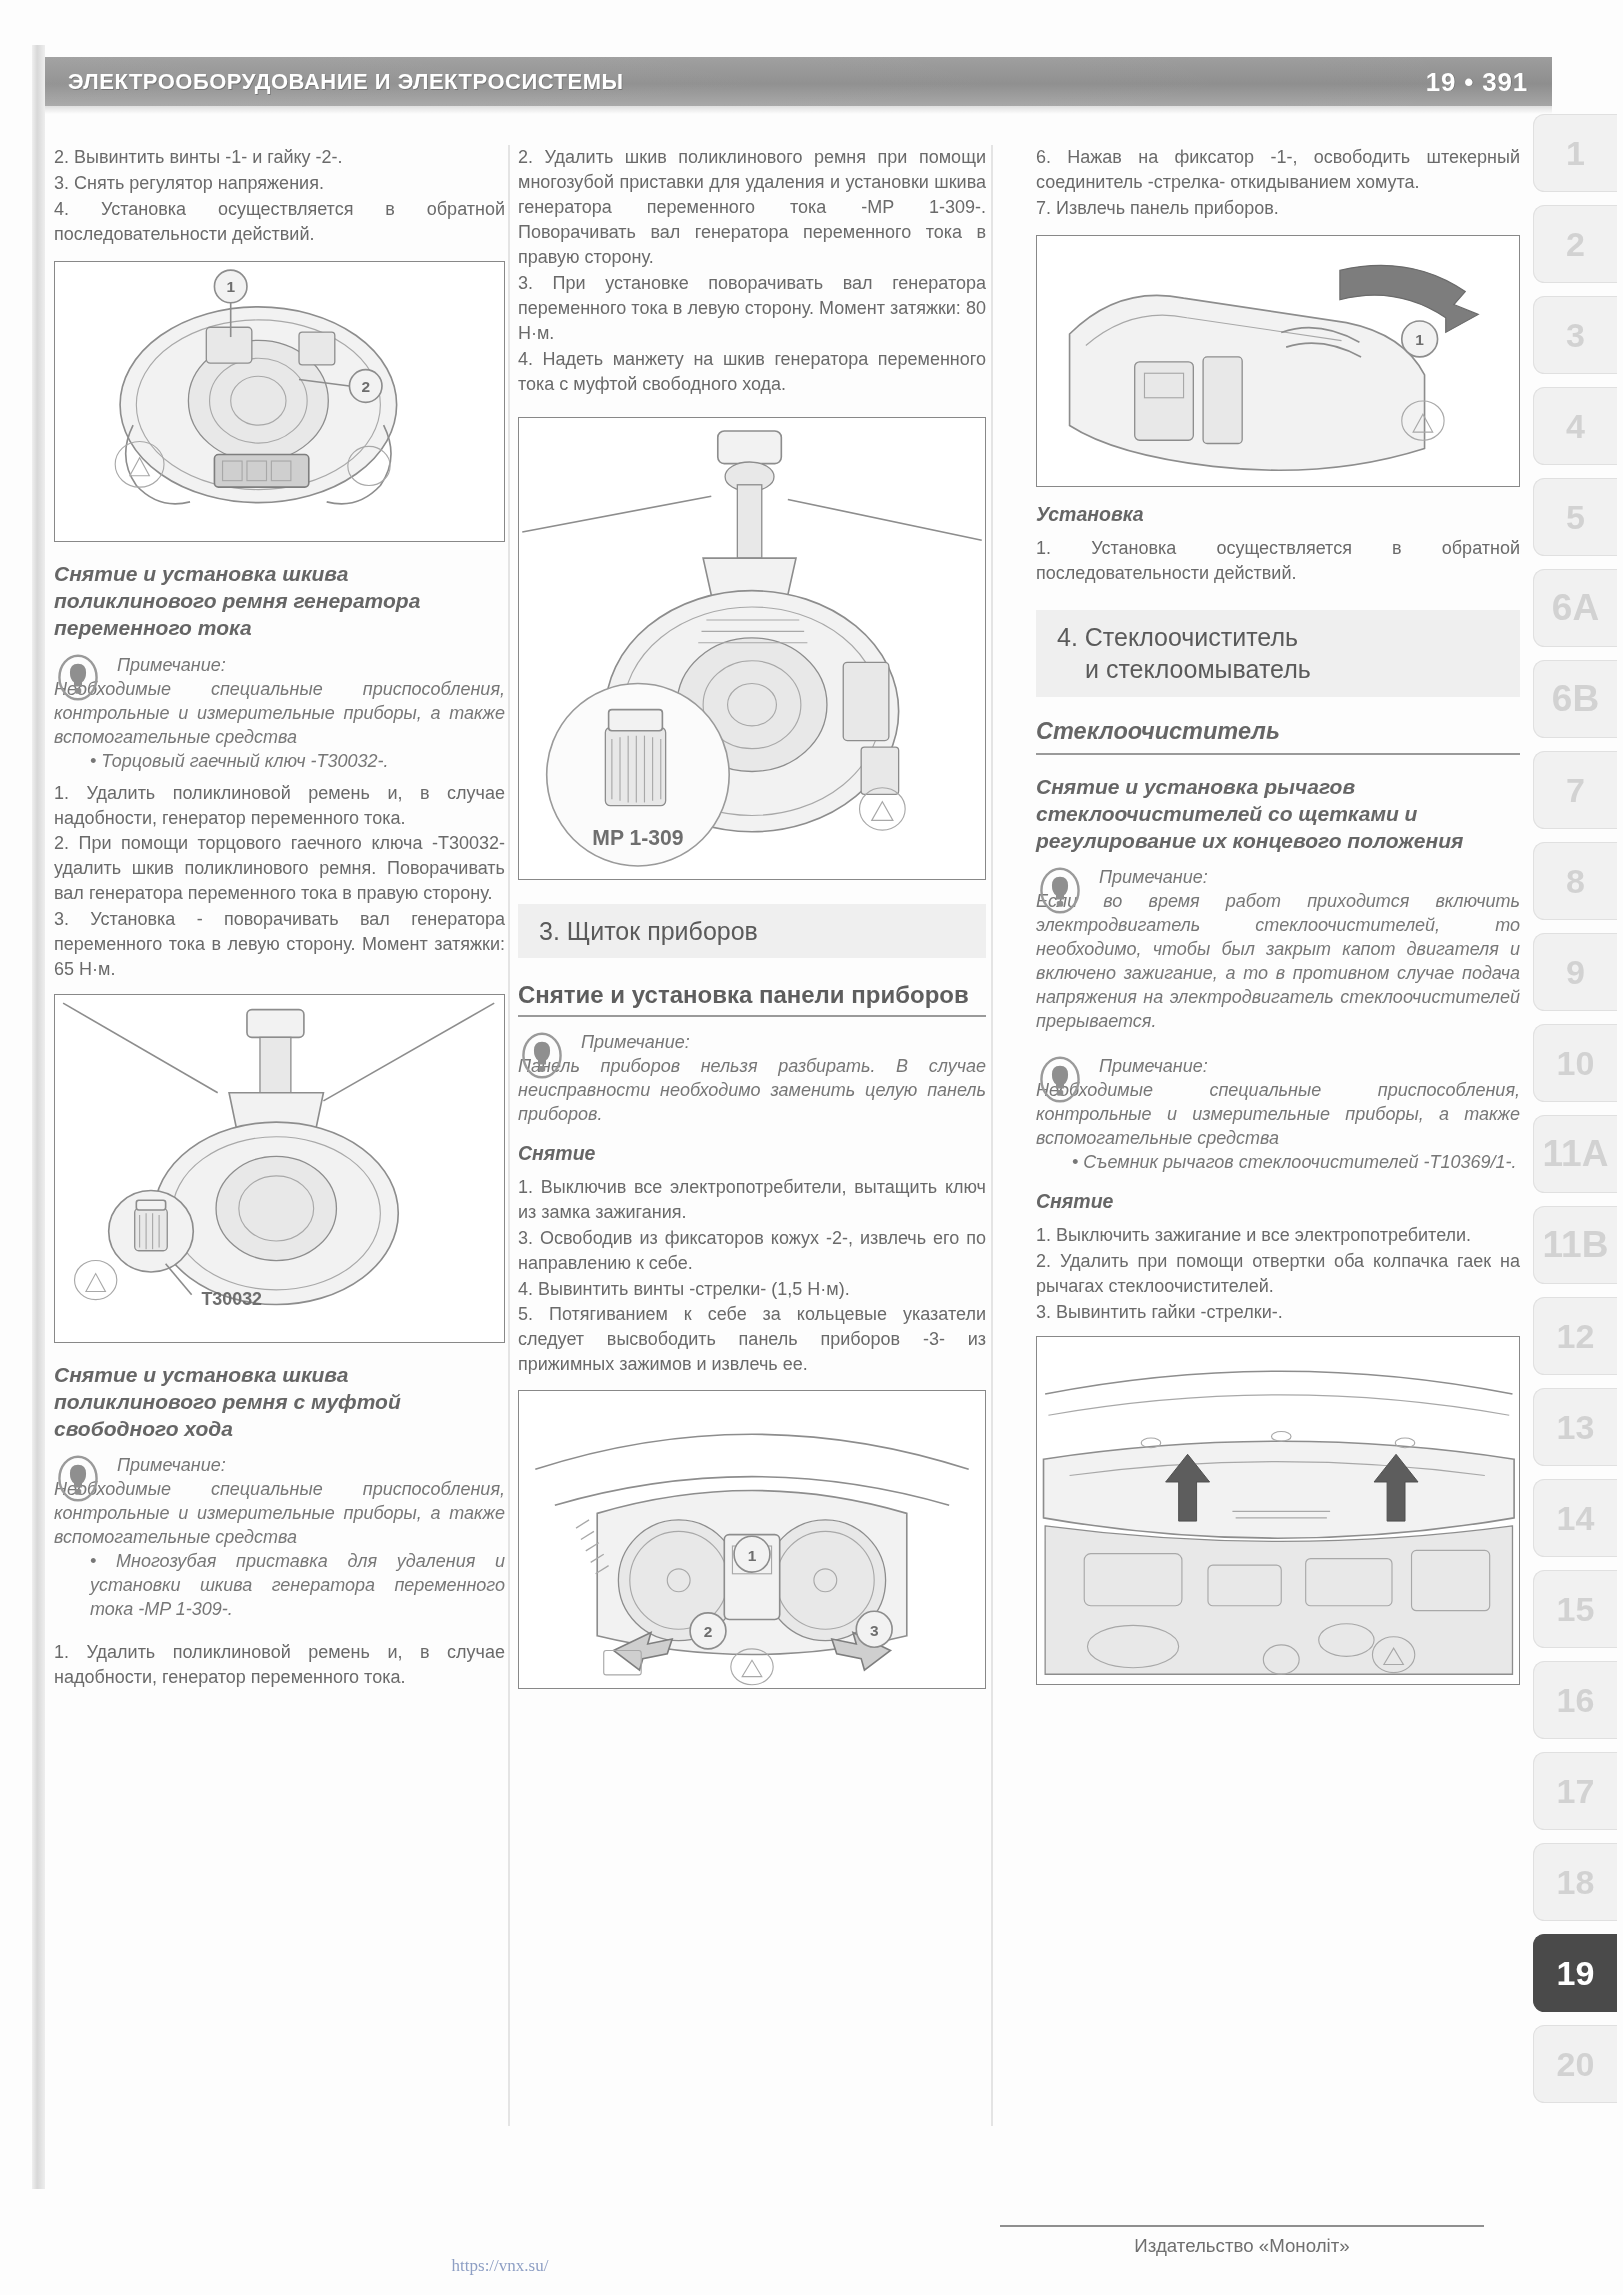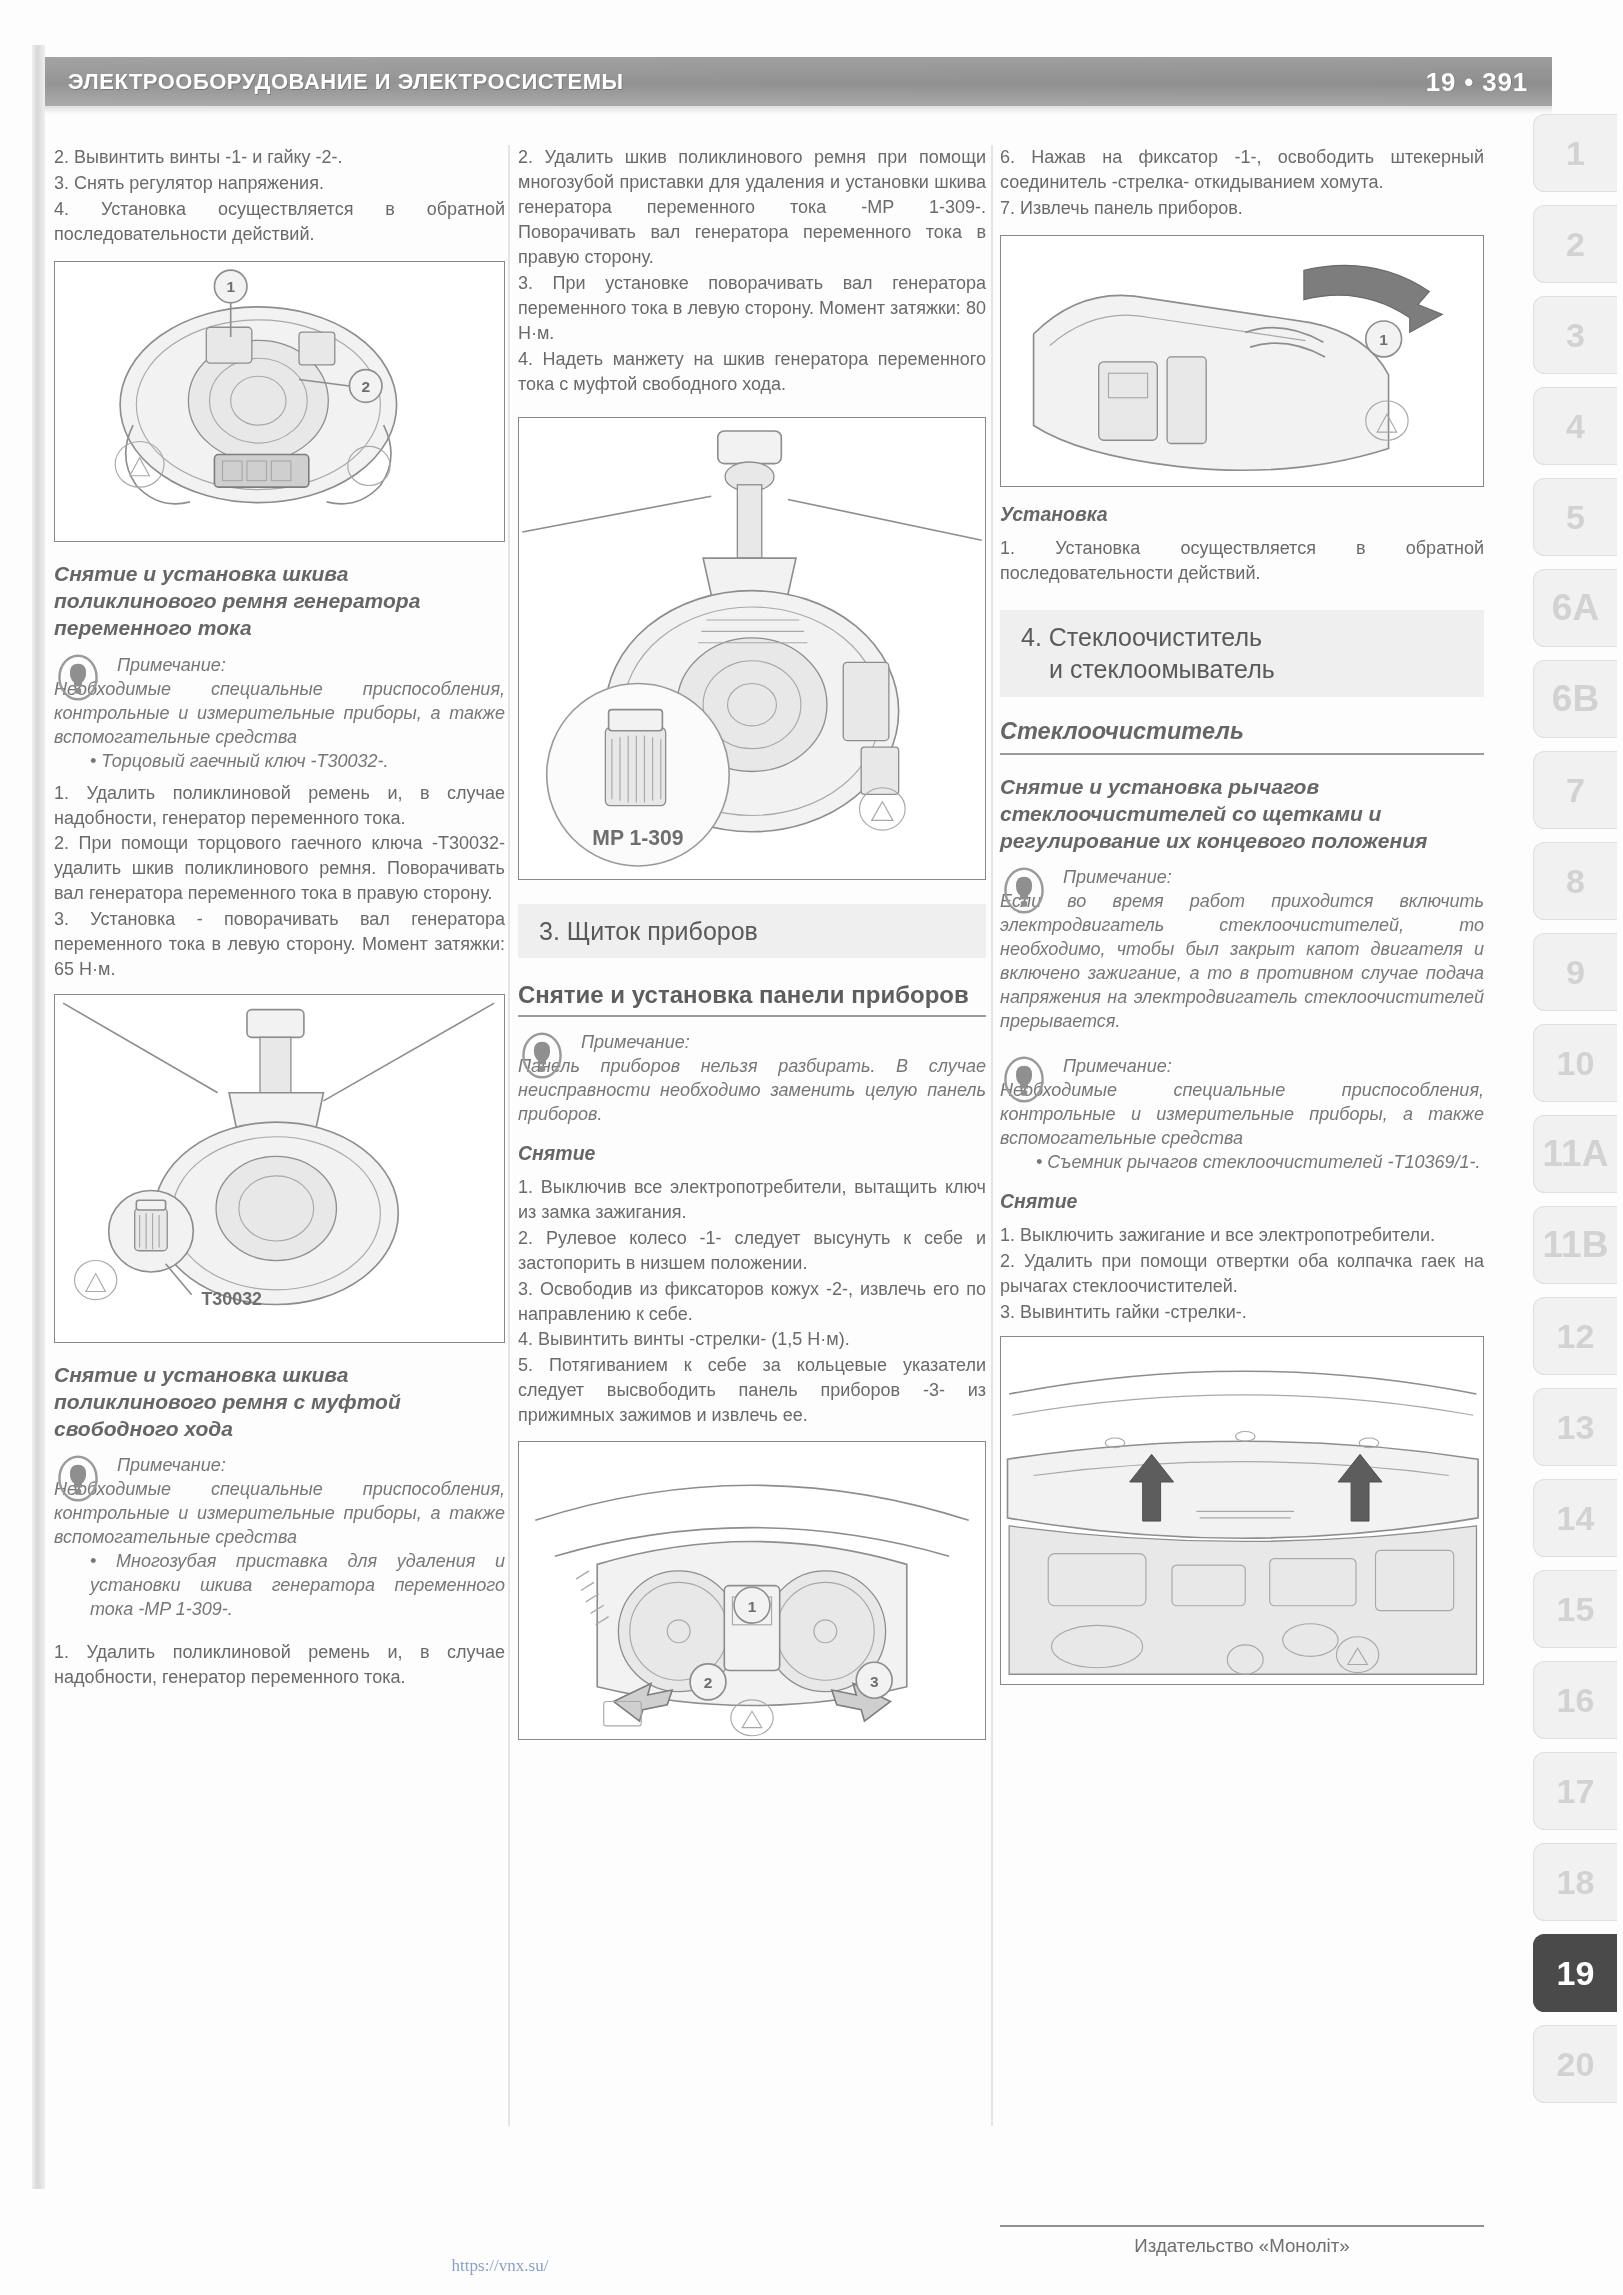--- a/index.html
+++ b/index.html
@@ -43,21 +43,21 @@
   }
   .spine{
     position:absolute;left:32px;top:45px;width:13px;height:2144px;
     background:linear-gradient(90deg,#f0f0f0,#d8d8d8 40%,#eeeeee);
   }
 
   
   .col{position:absolute;top:145px;}
   .col-1{left:54px;width:451px;}
   .col-2{left:518px;width:468px;}
-  .col-3{left:1000px;width:484px;}
+  .col-3{left:1036px;width:484px;}
 
   .col-sep{
     position:absolute;top:145px;width:1.6px;height:1981px;
     background:#e4e4e4;
   }
   .sep-1{left:508px;}
   .sep-2{left:991px;}
 
   p{margin:0 0 1.6px 0;}
   .step{
@@ -321,21 +321,20 @@
       </svg>
       <div class="note-body">
         <span class="ind">Примечание:</span>
         <span>Панель приборов нельзя разбирать. В случае неисправности необходимо заменить целую панель приборов.</span>
       </div>
     </div>
 
     <h4 class="h-sub">Снятие</h4>
 
     <p class="step">1. Выключив все электропотребители, вытащить ключ из замка зажигания.</p>
-    <p class="step">2. Рулевое колесо -1- следует высунуть к себе и застопорить в низшем положении.</p>
     <p class="step">3. Освободив из фиксаторов кожух -2-, извлечь его по направлению к себе.</p>
     <p class="step">4. Вывинтить винты -стрелки- (1,5 Н·м).</p>
     <p class="step">5. Потягиванием к себе за кольцевые указатели следует высвободить панель приборов -3- из прижимных зажимов и извлечь ее.</p>
 
     <div class="fig" style="height:299px;margin-top:13px;">
       <svg viewBox="0 0 572 364" preserveAspectRatio="none">
         <path class="cal" d="M20 96 q266 -86 532 0"></path>
         <path class="cal" d="M44 140 q242 -70 484 0"></path>
         <path class="cal-fill" d="M96 150 q190 -56 380 0 l0 150 q-190 46 -380 0 z"></path>
         <circle class="cal-fill2" cx="196" cy="232" r="74"></circle>

